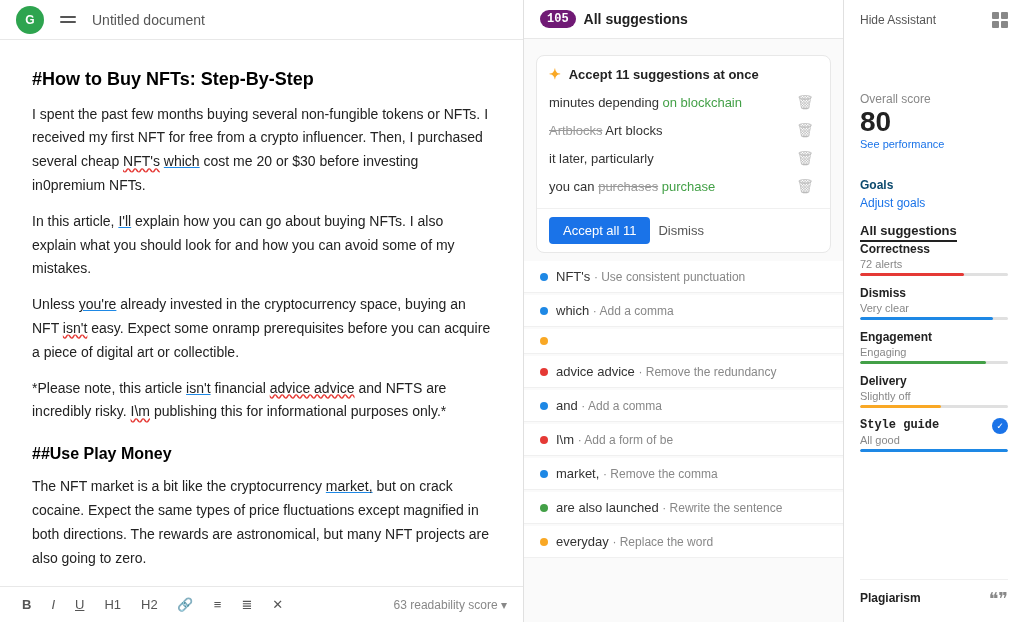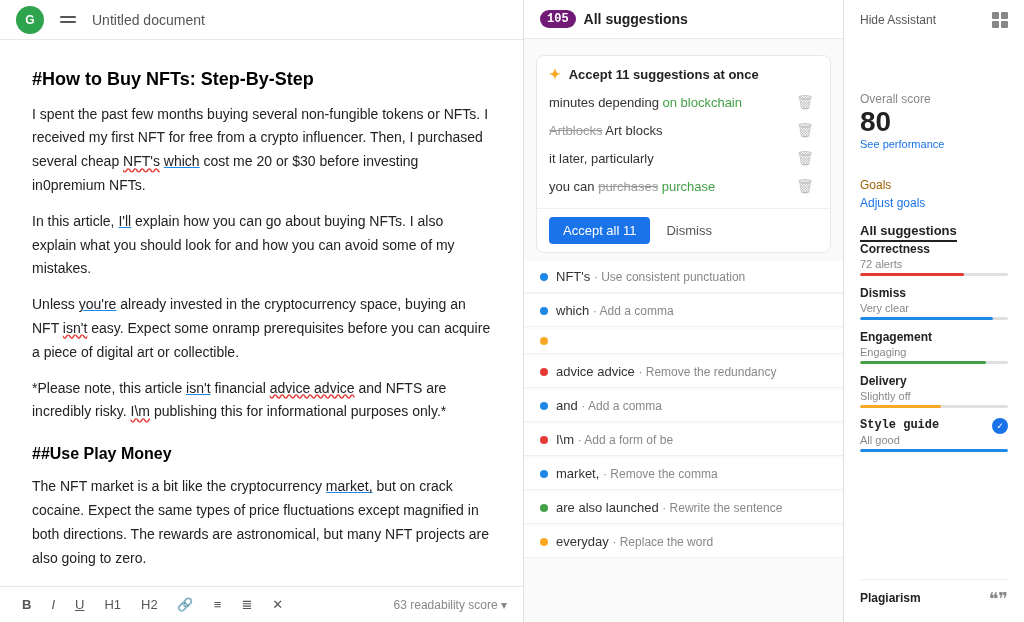--- a/index.html
+++ b/index.html
@@ -198,21 +198,20 @@
       border: none;
       color: #bbb;
       cursor: pointer;
       font-size: 14px;
       padding: 2px 4px;
     }
 
     .accept-all-footer {
       padding: 8px 12px;
       display: flex;
-      gap: 8px;
       border-top: 1px solid #f0f0f0;
       align-items: center;
     }
 
     .btn-accept-all {
       background: #1a73e8;
       color: white;
       border: none;
       border-radius: 4px;
       padding: 6px 14px;
@@ -321,22 +320,22 @@
     }
 
     .see-performance {
       font-size: 11px;
       color: #1a73e8;
       cursor: pointer;
     }
 
     .section-label {
       font-size: 12px;
-      font-weight: 400;
-      color: #a16207;
+      font-weight: 700;
+      color: #0c4a6e;
       margin-bottom: 4px;
       margin-top: 12px;
     }
 
     .section-link {
       font-size: 12px;
       color: #1a73e8;
       cursor: pointer;
     }
 

